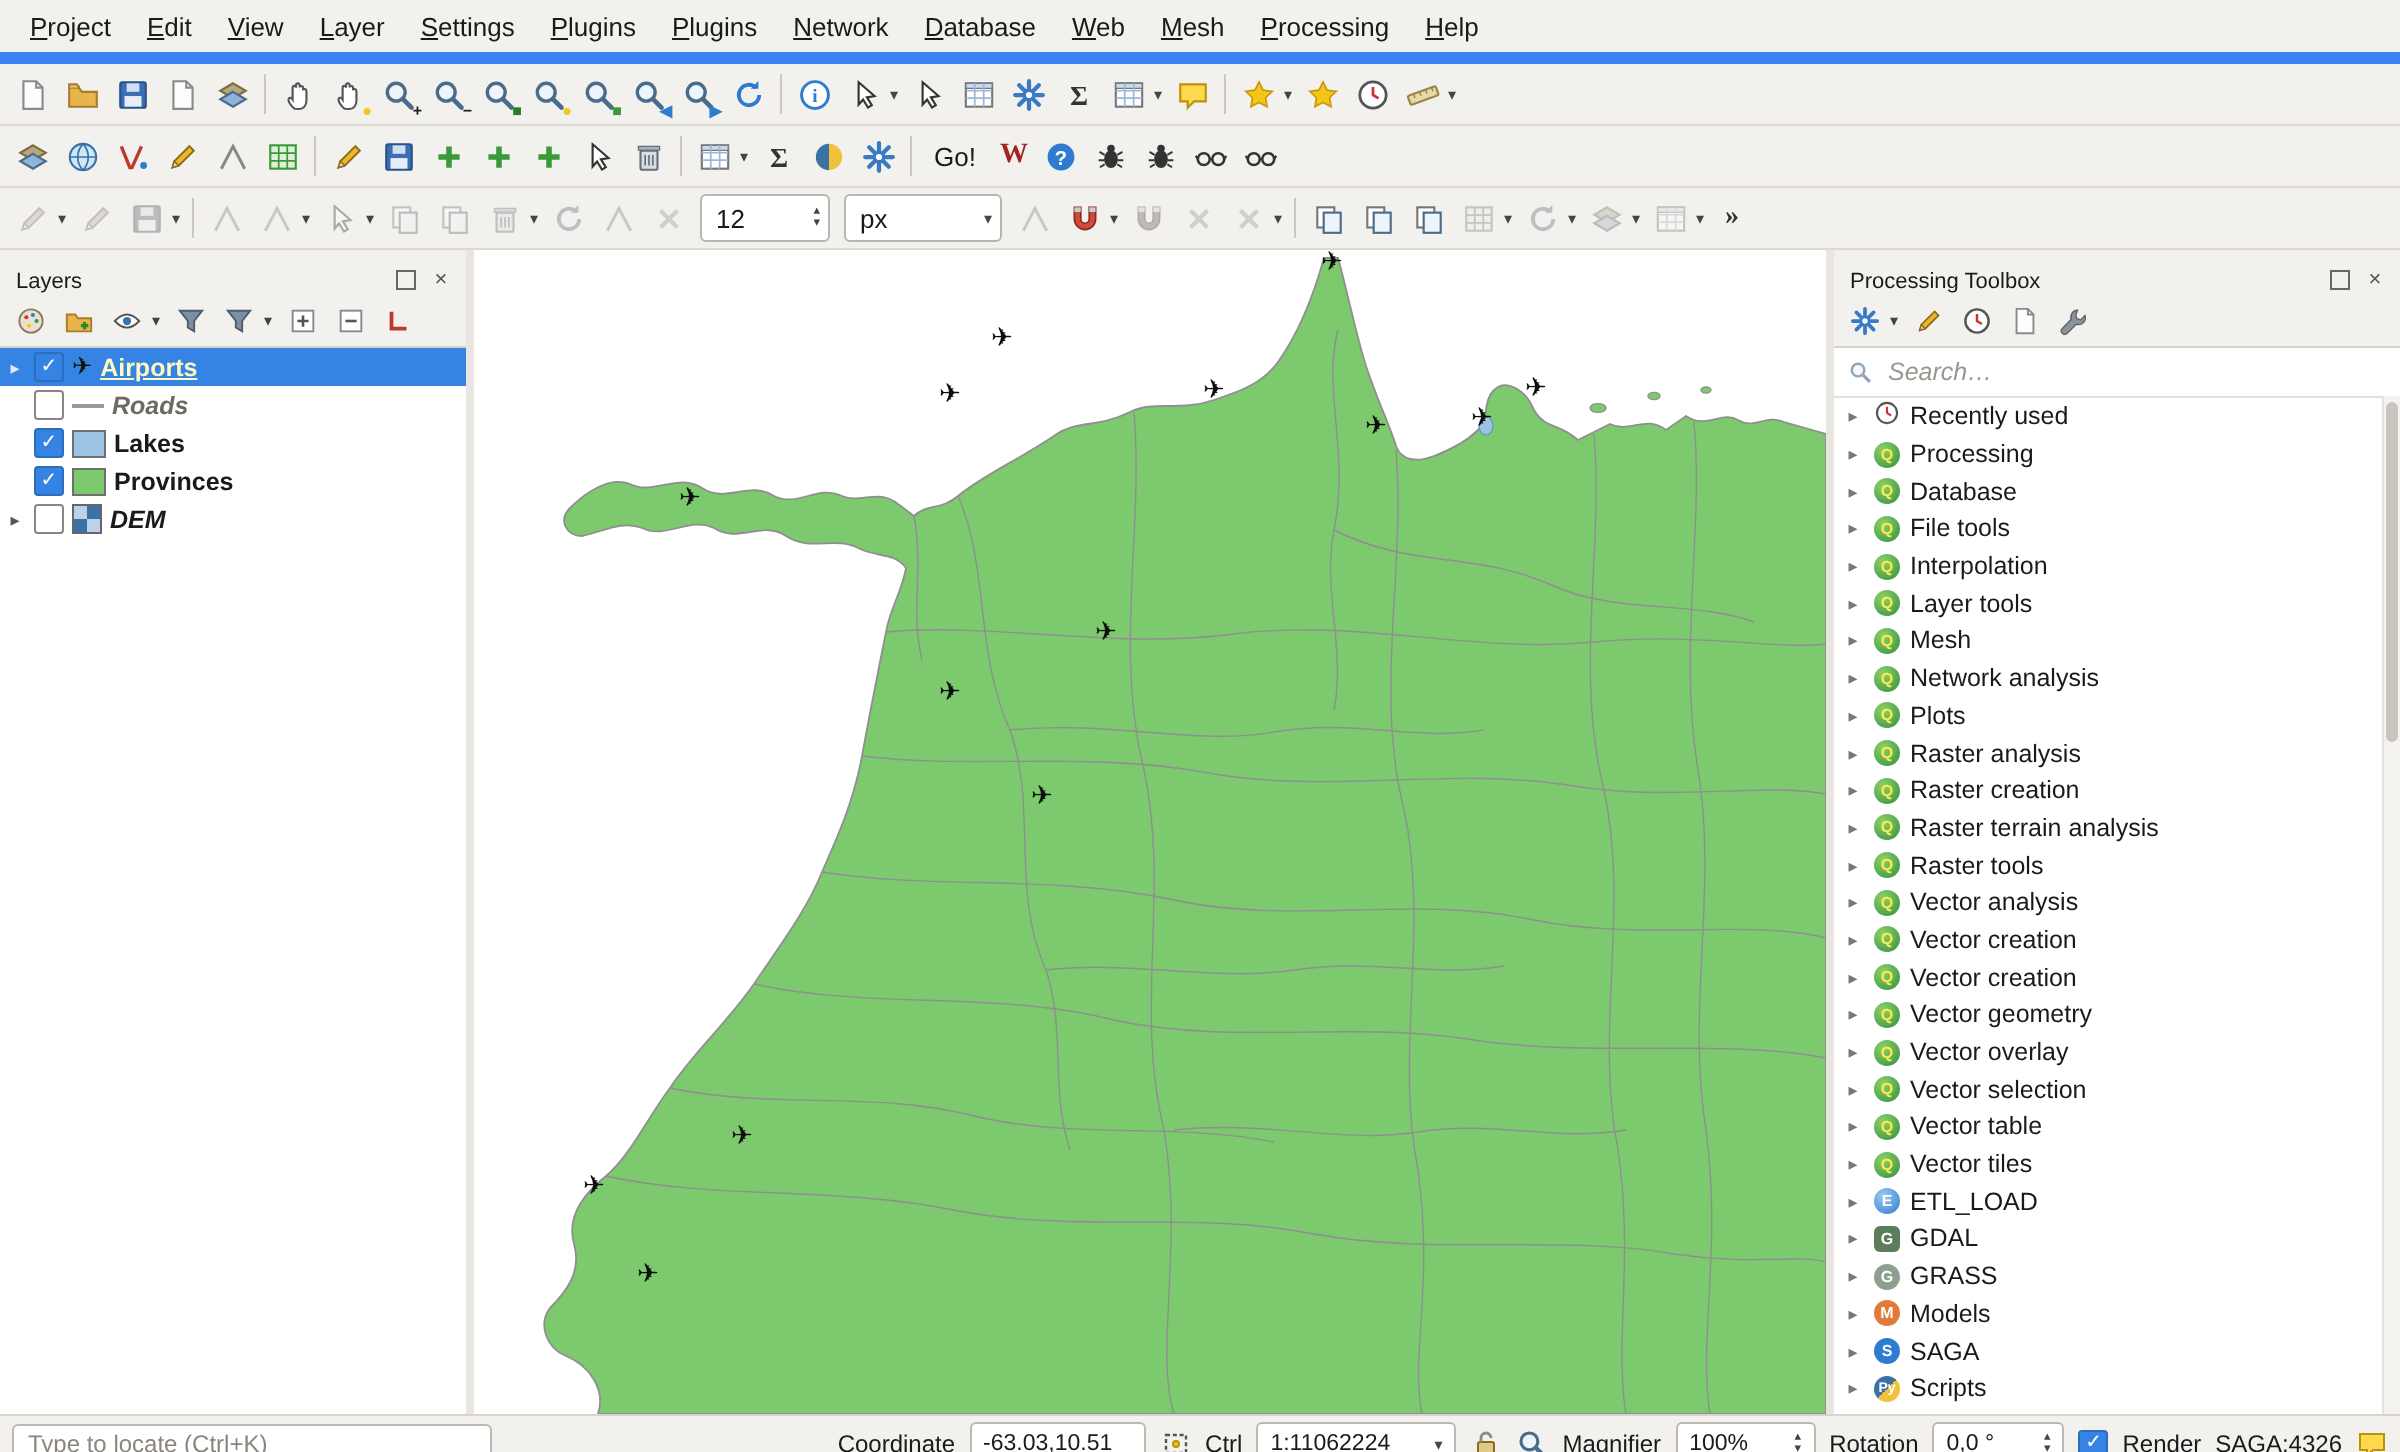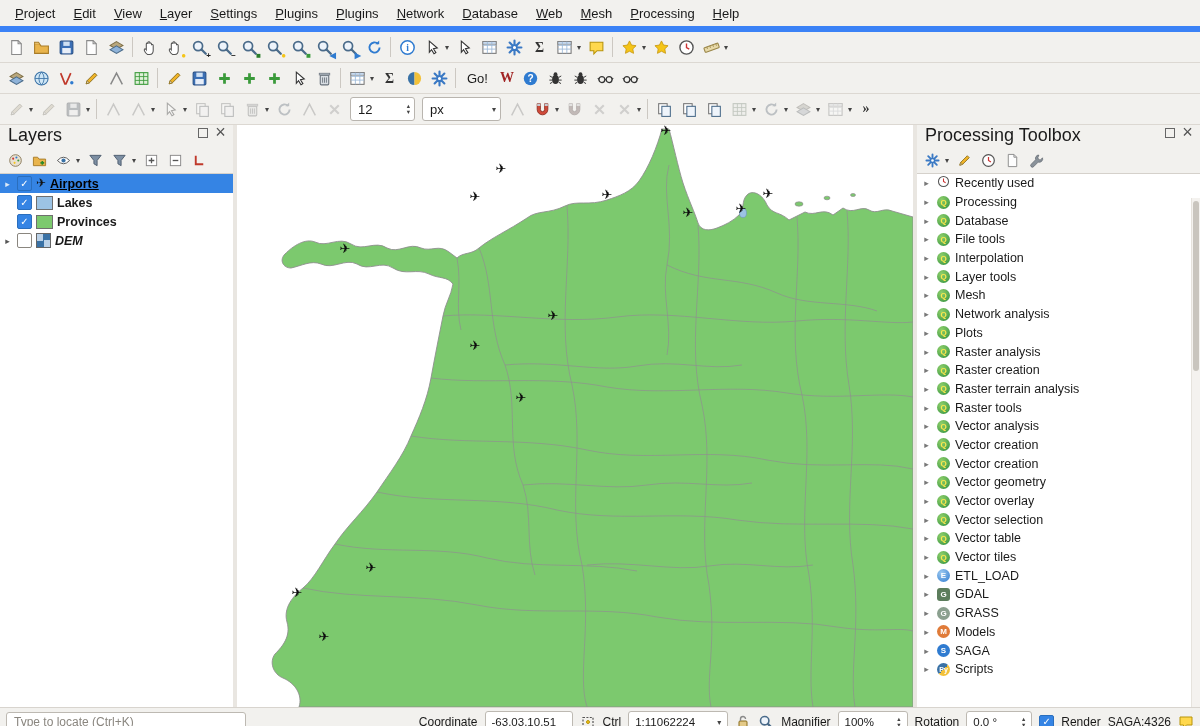--- a/index.html
+++ b/index.html
@@ -20,37 +20,37 @@
   .tb-btn{flex:none;padding:2px 7px;font-weight:normal;border-radius:3px}
   .tb-letter{flex:none;width:22px;text-align:center;font-weight:bold;font-size:14px;font-family:"Liberation Serif",serif}
   .tb-spin,.tb-combo{flex:none;display:flex;align-items:center;background:#fff;border:1px solid #b9b5af;border-radius:3px;height:22px;padding:0 4px 0 7px;margin:0 3px;min-width:52px;justify-content:space-between}
   .tb-combo{min-width:66px}
   .spin-ar{display:flex;flex-direction:column;font-size:6.5px;line-height:6.5px;color:#444;margin-left:5px}
   .cmb{font-size:8px;color:#444;margin-left:6px}
   
   .main{display:grid;grid-template-columns:233px 4px 676px 4px 283px;height:582px}
   .splitter{background:#e9e6e1}
   .panel{display:flex;flex-direction:column;background:#f2f1ee;min-width:0}
-  .phead{height:22px;display:flex;align-items:flex-start;padding:0 5px 0 8px;font-size:18px;flex:none}
+  .phead{height:22px;display:flex;align-items:flex-end;padding:0 5px 0 8px;font-size:11px;flex:none}
   .phead .sp{flex:1}
   .pbtn{width:15px;height:15px;display:flex;align-items:center;justify-content:center;color:#555;margin-left:3px}
   .float-box{width:8px;height:8px;border:1px solid #666;display:block}
   .ptool{height:26px;display:flex;align-items:center;gap:2px;padding:0 4px;flex:none}
   .ptool .tb{width:22px;height:22px}
   .ptool .tb svg{width:15px;height:15px}
   .pbody{flex:1;background:#fff;overflow:hidden;position:relative;border-top:1px solid #d5d1cb}
   
   .lrow{height:19px;display:flex;align-items:center;padding-left:2px;gap:4px;font-size:12.5px}
   .lrow .exp{width:11px;font-size:9px;color:#555;text-align:center;flex:none}
   .lrow.sel{background:#3584e4;color:#fff}
   .lrow.sel .exp{color:#dce9f7}
   .lrow .lbl{font-weight:bold}
   .lrow .lbl.it{font-style:italic}
   .lrow .lbl.muted{color:#6d6a64;font-weight:bold}
-  .lrow.sel .lbl{color:#000000;text-decoration:underline}
+  .lrow.sel .lbl{color:#fef9c3;text-decoration:underline}
   .cb{width:13px;height:13px;border:1px solid #8a867f;border-radius:2px;background:#fff;flex:none;display:flex;align-items:center;justify-content:center;font-size:10px;line-height:10px;color:#fff}
   .cb.on{background:#3584e4;border-color:#2a6ebd}
   .li-plane{font-size:12px;line-height:13px;color:#111;flex:none;font-family:"DejaVu Sans",sans-serif}
   .li-line{width:16px;height:0;border-top:2px solid #9a9a9a;flex:none}
   .li-patch{width:15px;height:12px;border:1px solid #6f6f6f;flex:none}
   .li-dem{width:13px;height:13px;border:1px solid #666;flex:none;background:repeating-conic-gradient(#3a72a6 0 25%,#bcd2e8 0 50%);background-size:13px 13px}
   
   .searchrow{height:24px;display:flex;align-items:center;background:#fff;border-bottom:1px solid #e4e1db;padding:0 7px;gap:6px;flex:none}
   .searchrow svg{width:12px;height:12px;opacity:.6}
   .search{flex:1;border:none;outline:none;font-size:12.5px;background:transparent;font-family:"Liberation Sans",sans-serif}
@@ -739,20 +739,26 @@
             <use href="#s-removeL"></use>
           </svg>
         </span>
       </div>
     <div class="pbody" id="ltree">
         <div class="lrow sel">
           <span class="exp">▸</span>
           <span class="cb on">✓</span>
           <span class="li-plane">✈</span>
           <span class="lbl">Airports</span>
+        </div>
+        <div class="lrow">
+          <span class="exp"></span>
+          <span class="cb"></span>
+          <span class="li-line"></span>
+          <span class="lbl it muted">Roads</span>
         </div>
         <div class="lrow">
           <span class="exp"></span>
           <span class="cb on">✓</span>
           <span class="li-patch" style="background: rgb(156, 195, 228);"></span>
           <span class="lbl">Lakes</span>
         </div>
         <div class="lrow">
           <span class="exp"></span>
           <span class="cb on">✓</span>
@@ -851,20 +857,26 @@
             <use href="#s-page"></use>
           </svg>
         </span>
         <span class="tb">
           <svg>
             <use href="#s-wrench"></use>
           </svg>
         </span>
       </div>
     <div class="pbody">
+      <div class="searchrow">
+        <svg>
+            <use href="#s-mag"></use>
+          </svg>
+        <input class="search" placeholder="Search…" style="">
+      </div>
       <div id="ttree">
           <div class="trow">
             <span class="arr">▸</span>
             <span><svg style="width: 13px; height: 13px;">
                 <use href="#s-clock"></use>
               </svg></span>
             <span>Recently used</span>
           </div>
           <div class="trow">
             <span class="arr">▸</span>

